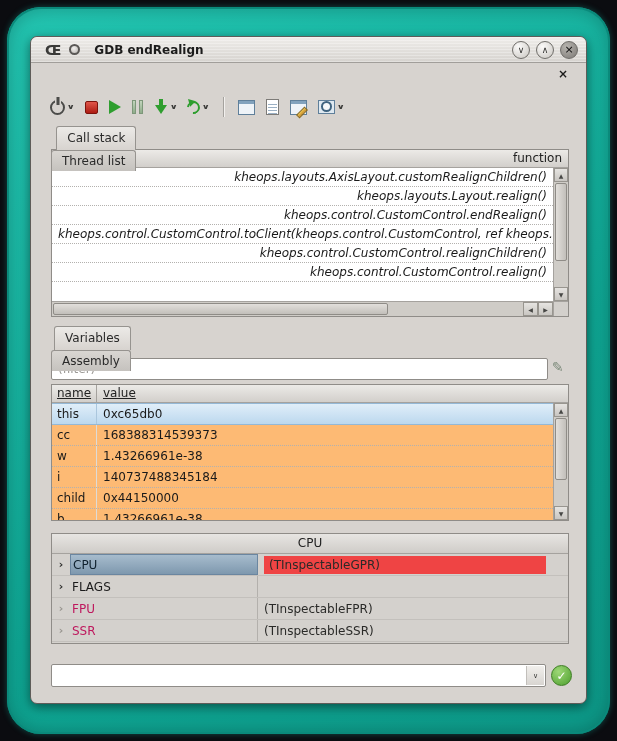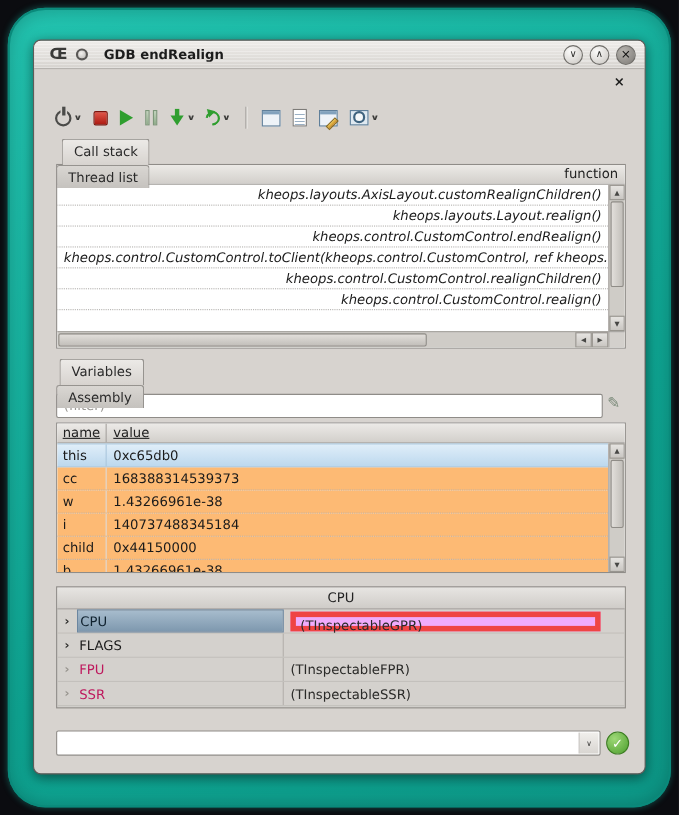--- a/index.html
+++ b/index.html
@@ -120,21 +120,21 @@
 
   
   #cpu { top:496px; height:111px; background:#d4d1cd; }
   .cpu-title { height:20px; line-height:19px; text-align:center; color:#222;
                background:linear-gradient(#e7e5e2,#cfccc8); border-bottom:1px solid #a5a29e; }
   .cpu-row { display:flex; align-items:stretch; height:22px; border-bottom:1px solid #c3c0bc; }
   .cpu-exp { width:18px; display:flex; align-items:center; justify-content:center; color:#2e2e2c; font-weight:bold; font-size:11px; }
   .cpu-name { width:188px; display:flex; align-items:center; padding-left:2px; border-right:1px solid #b3b0ac; color:#1a1a1a; }
   .cpu-name.sel { background:linear-gradient(#a7bccd,#7e98ae); border:1px solid #6b86a0; color:#10222f; }
   .cpu-val { flex:1; display:flex; align-items:center; padding-left:6px; color:#2a2a28; }
-  .cpu-val .field { background:#f0abfc; border:5px solid #ef4444; height:18px; line-height:16px; flex:1;
+  .cpu-val .field { background:#ef4444; border:1px solid #ef4444; height:18px; line-height:16px; flex:1;
                     margin:0 22px 0 0; padding-left:4px; }
   .cpu-row.dis .cpu-name { color:#be185d; }
   .cpu-row.dis .cpu-exp { color:#98958f; }
 
   
   .combo-wrap { position:absolute; left:20px; top:627px; width:495px; height:23px; }
   .combo { width:100%; height:100%; background:#fff; border:1px solid #8f8c88; border-radius:2px;
            padding:0 24px 0 6px; font-family:"DejaVu Sans",sans-serif; font-size:12px; outline:none; }
   .combo-btn { position:absolute; right:2px; top:2px; bottom:2px; width:18px; display:flex; align-items:center;
                justify-content:center; font-size:7px; color:#3a3a38; background:linear-gradient(#f1efec,#d8d5d1);

